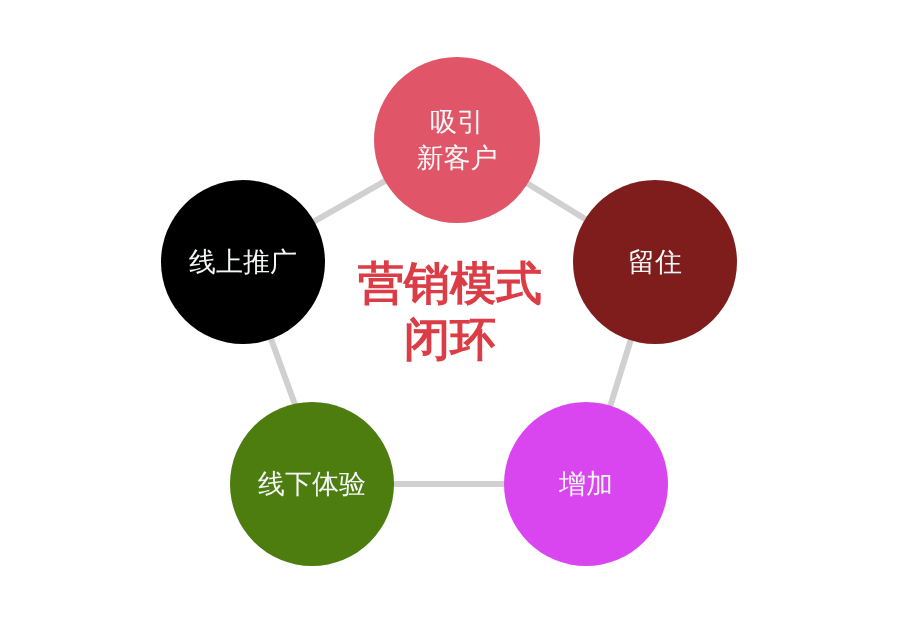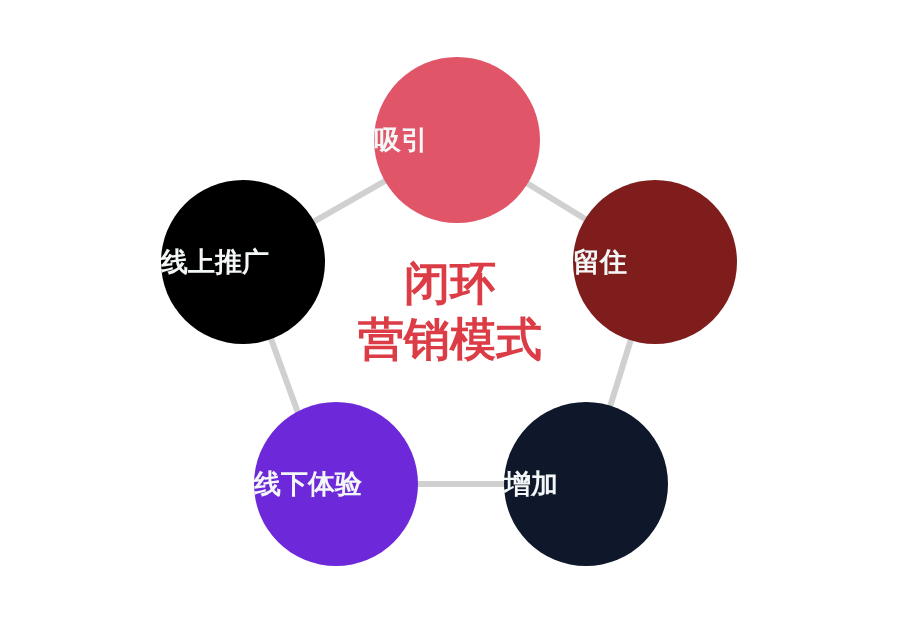--- a/index.html
+++ b/index.html
@@ -1,47 +1,48 @@
 <!DOCTYPE html>
 <html><head>
 <meta charset="utf-8">
 <style>
   html, body { margin: 0; padding: 0; background: #ffffff; }
   body { width: 906px; height: 632px; position: relative; overflow: hidden;
          font-family: "DejaVu Sans", "Liberation Sans", sans-serif; }
   svg.lines { position: absolute; left: 0; top: 0; }
   .node { position: absolute; border-radius: 50%; display: flex; flex-direction: column;
-          align-items: flex-start; justify-content: center; color: #f4f7f7;
-          font-size: 27px; line-height: 36px; text-align: center; font-weight: bold; }
+          align-items: center; justify-content: center; color: #f4f7f7;
+          font-size: 27px; line-height: 36px; text-align: center; }
   .center { position: absolute; left: 340px; top: 255px; width: 220px; text-align: center;
             color: #dc3c45; font-weight: bold; font-size: 46px; line-height: 56px; }
 </style>
 </head>
 <body>
 
 <svg class="lines" width="906" height="632">
   <polygon points="457,140 655,262 586,484 324,484 243,262" fill="none" stroke="#d0d0d0" stroke-width="6"></polygon>
 </svg>
 
 <div class="node" style="left:374px; top:57px; width:166px; height:166px; background:#e05568;">
   <span>吸引</span>
+  <span>新客户</span>
 </div>
 
 <div class="node" style="left:573px; top:180px; width:164px; height:164px; background:#7f1d1d;">
   <span>留住</span>
 </div>
 
-<div class="node" style="left:504px; top:402px; width:164px; height:164px; background:#0f172a;">
+<div class="node" style="left:504px; top:402px; width:164px; height:164px; background:#d946ef;">
   <span>增加</span>
 </div>
 
-<div class="node" style="left:254px; top:402px; width:164px; height:164px; background:#6d28d9;">
+<div class="node" style="left:230px; top:402px; width:164px; height:164px; background:#4d7c0f;">
   <span>线下体验</span>
 </div>
 
 <div class="node" style="left:161px; top:180px; width:164px; height:164px; background:#000000;">
   <span>线上推广</span>
 </div>
 
 <div class="center">
+  <div>营销模式</div>
   <div>闭环</div>
-  <div>营销模式</div>
 </div>
 
 </body></html>

